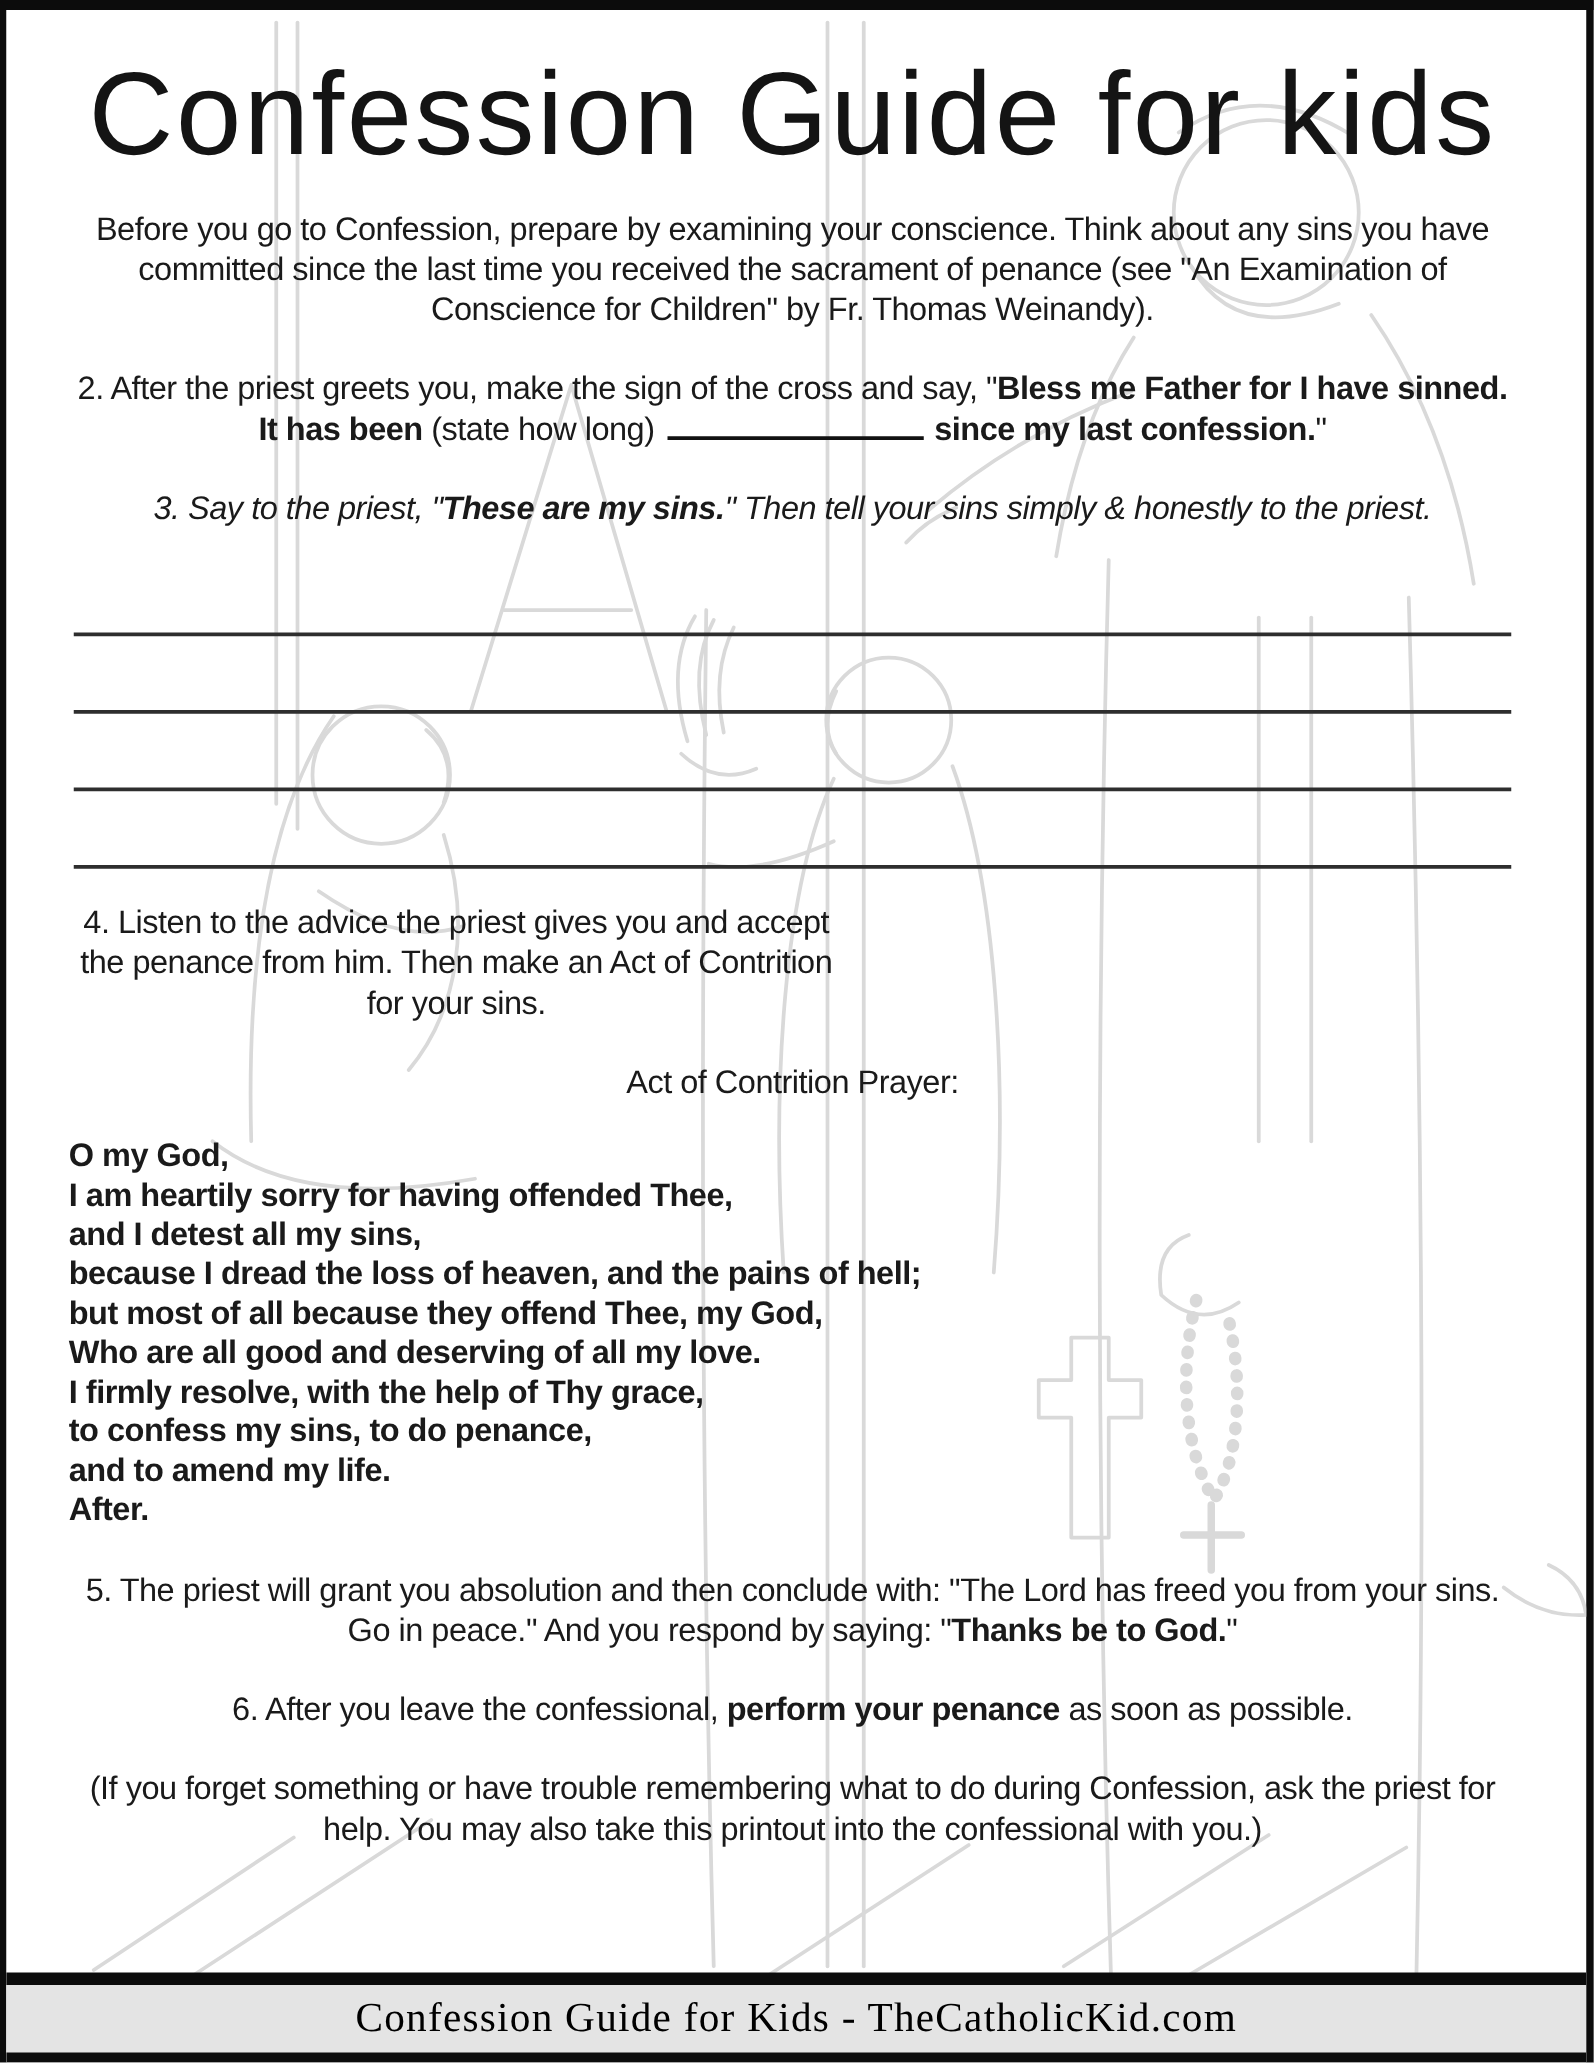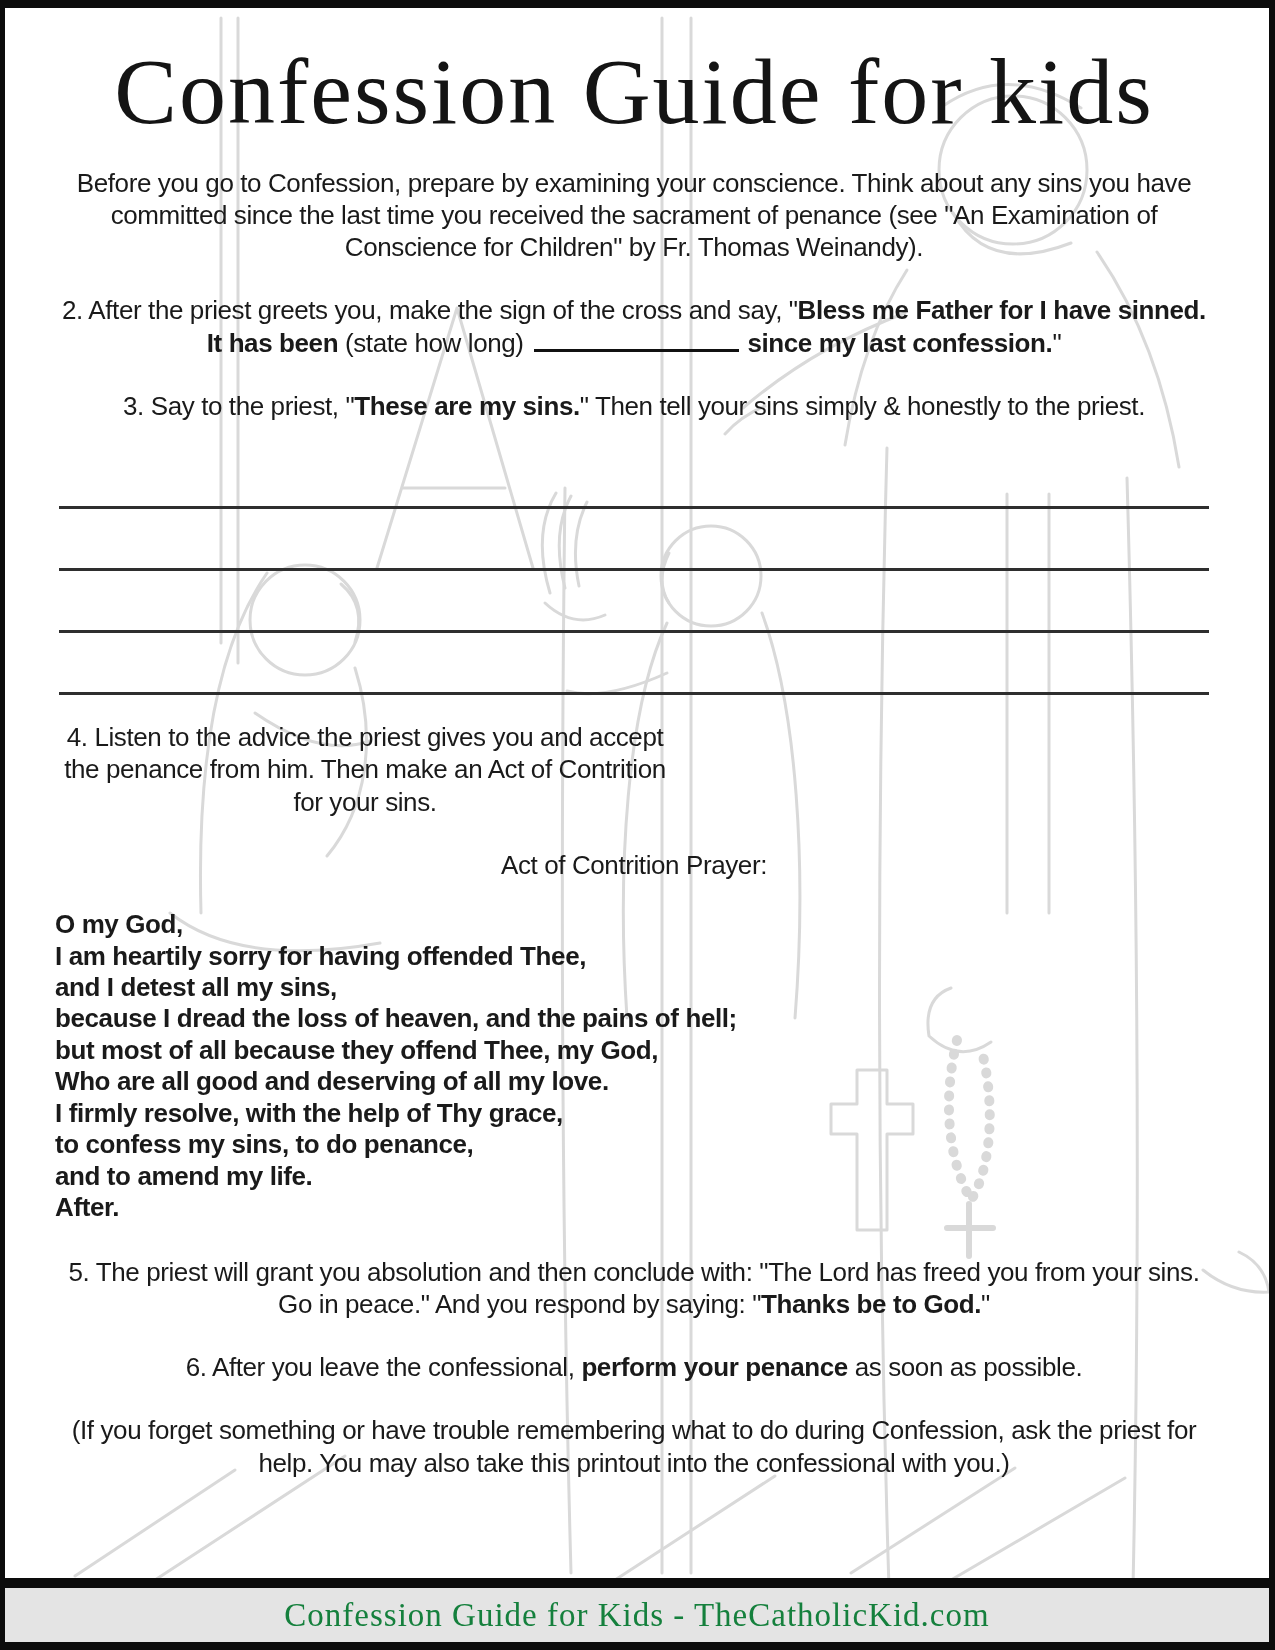--- a/index.html
+++ b/index.html
@@ -13,21 +13,21 @@
     border-left:5px solid #0c0c0c;
     border-right:6px solid #0c0c0c;
     overflow:hidden;
     font-family:"Liberation Sans", sans-serif;
     color:#1a1a1a;
   }
   .art { position:absolute; top:0; left:0; z-index:0; }
   .content { position:relative; z-index:1; padding:24px 56px 0 50px; }
 
   .title {
-    font-family:Liberation Serif, serif;
+    font-family:Liberation Sans, sans-serif;
     font-weight:400;
     font-size:94px;
     line-height:1.05;
     text-align:center;
     letter-spacing:2px;
     margin:10px 0 26px 0;
     color:#141414;
   }
 
   .body {
@@ -67,21 +67,21 @@
   .footer-band {
     height:54px;
     background:#e4e4e4;
     border-bottom:8px solid #0c0c0c;
     display:flex; align-items:center; justify-content:center;
   }
   .footer-text {
     font-family:"Liberation Serif", serif;
     font-size:33px;
     letter-spacing:1px;
-    color:#15803d;
+    color:#000000;
   }
 </style>
 </head>
 <body>
 
 <div class="page">
 
   <svg class="art" width="1275" height="1650" viewBox="0 0 1275 1650">
     <g fill="none" stroke="#d9d9d9" stroke-width="3" stroke-linecap="round" stroke-linejoin="round">
 
@@ -141,21 +141,21 @@
 
   <div class="content">
 
     <h1 class="title">Confession Guide for kids</h1>
 
     <p class="body">Before you go to Confession, prepare by examining your conscience. Think about any sins you have committed since the last time you received the sacrament of penance (see "An Examination of Conscience for Children" by Fr. Thomas Weinandy).</p>
 
 
     <p class="body"><span>2. After the priest greets you, make the sign of the cross and say, "</span><b>Bless me Father for I have sinned. It has been</b><span> (state how long) </span><span class="blank"></span><b>since my last confession.</b><span>"</span></p>
 
-    <p class="body" style="margin-bottom:12px;"><span>3. Say to the priest, "</span><b>These are my sins.</b><span>" Then tell your sins simply &amp; honestly to the priest.</span></p>
+    <p class="body" style="margin-bottom:12px;font-style:italic;"><span>3. Say to the priest, "</span><b>These are my sins.</b><span>" Then tell your sins simply &amp; honestly to the priest.</span></p>
 
     <div class="answer-lines">
       <div class="answer-line"></div>
       <div class="answer-line"></div>
       <div class="answer-line"></div>
       <div class="answer-line"></div>
     </div>
 
     <p class="body narrow">4. Listen to the advice the priest gives you and accept the penance from him. Then make an Act of Contrition for your sins.</p>
 

